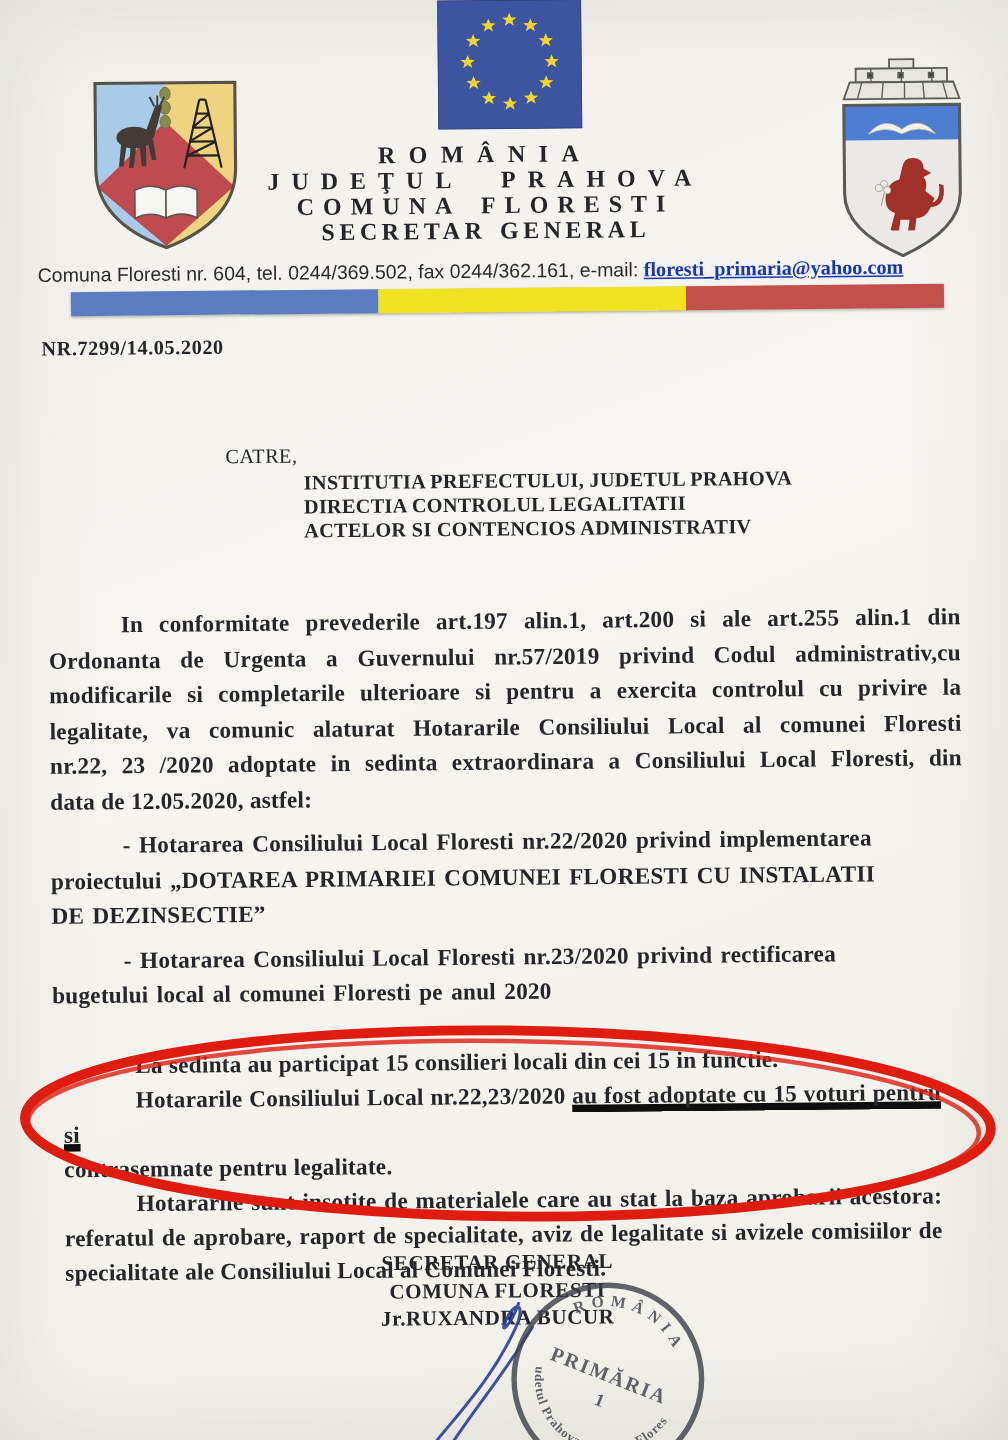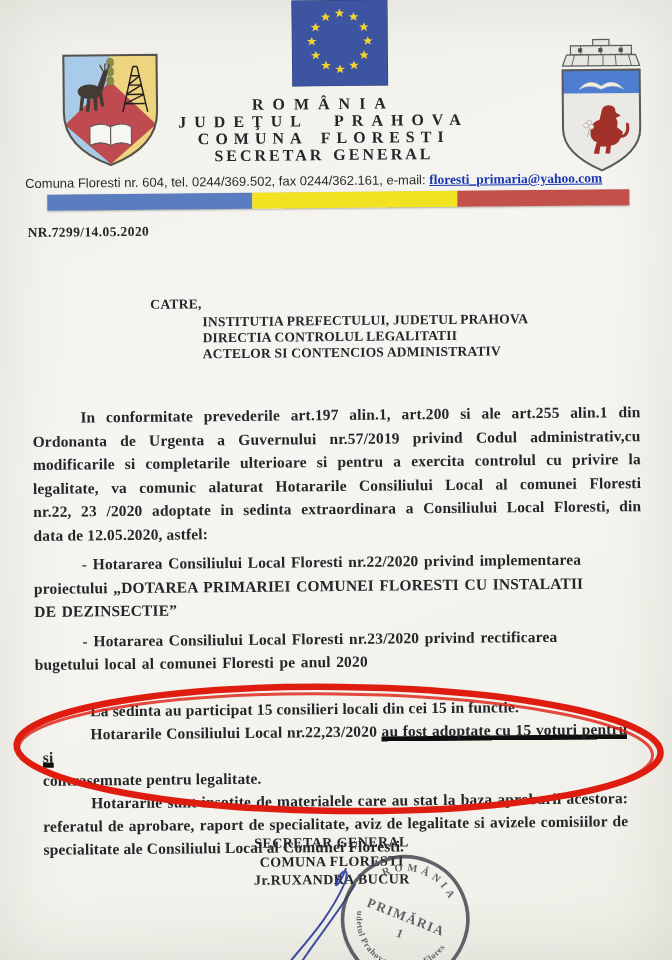--- a/index.html
+++ b/index.html
@@ -25,21 +25,21 @@
            text-decoration:underline;font-size:13.5px;}
 
   .tricolor{left:50px;top:192px;width:582px;height:16px;display:flex;
             box-shadow:0 1px 2px rgba(60,55,40,.35), inset 0 0 0 1px rgba(70,70,70,.25);}
   .tricolor .b{width:205px;background:#5a7dc0;}
   .tricolor .y{width:205px;background:#f2e322;}
   .tricolor .r{width:172px;background:#c3504a;}
 
   
   .refnum{left:30px;top:222px;font-size:13.5px;font-weight:700;letter-spacing:.4px;}
-  .salutation{left:152px;top:295px;font-size:13.5px;font-weight:700;letter-spacing:.3px;}
+  .salutation{left:152px;top:295px;font-size:13.5px;font-weight:400;letter-spacing:.3px;}
   .recipient{left:204px;top:313px;width:420px;font-size:13.5px;font-weight:700;line-height:16.2px;letter-spacing:.2px;}
 
   
   .para{font-weight:700;font-size:15.5px;letter-spacing:.15px;}
   .intro{left:33px;top:403px;width:608px;line-height:23.5px;}
   .item1{left:33px;top:550px;width:592px;line-height:23.5px;word-spacing:1.5px;}
   .item2{left:33px;top:628px;width:592px;line-height:22.5px;word-spacing:1.5px;}
   .circled{left:40px;top:697px;width:585px;line-height:23px;}
   .just{text-align:justify;text-align-last:justify;}
   .ind{text-indent:48px;}

